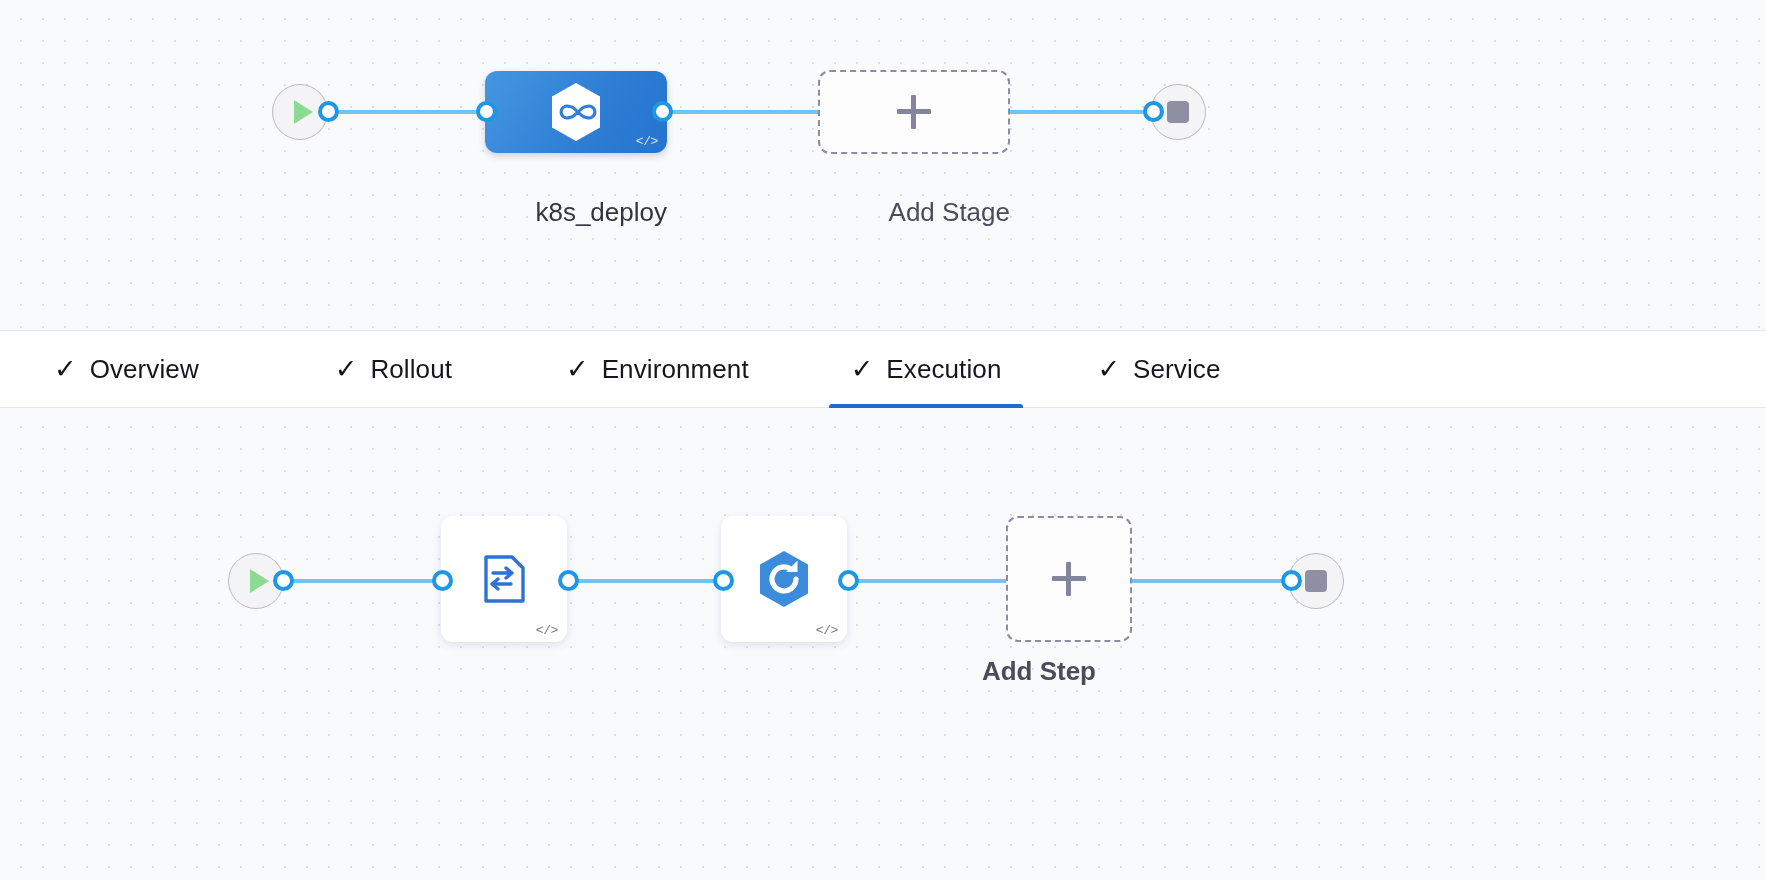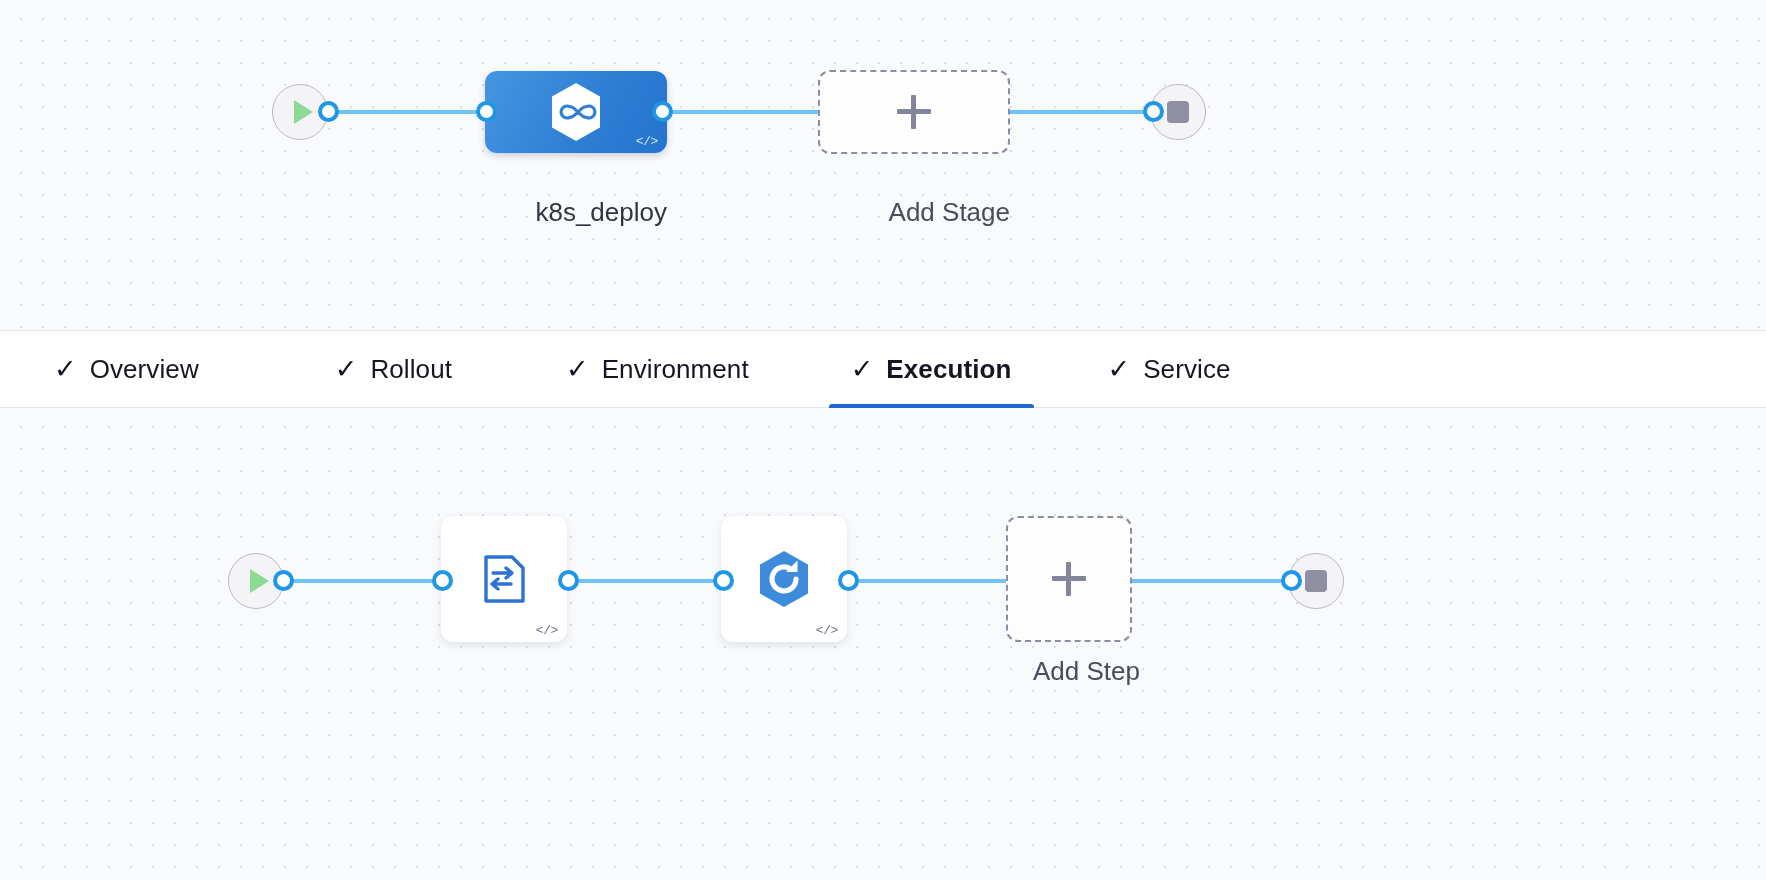--- a/index.html
+++ b/index.html
@@ -147,21 +147,21 @@
   .tab-check {
     font-size:27px;
     line-height:1;
     color:#12131c;
   }
   .tab-label {
     font-size:26px;
     color:#15161f;
     letter-spacing:.1px;
   }
-  .tab.active .tab-label { font-weight:700; }
+  .tab.active .tab-label { font-weight:400; }
   .tab.active::after {
     content:"";
     position:absolute;
     left:0; right:0; bottom:-1px;
     height:5px;
     background:#1f6ad1;
     border-radius:3px 3px 0 0;
   }
 </style>
 </head>
@@ -258,19 +258,19 @@
       <path d="M44.5 12.5 L44.5 24 L33 24 Z" fill="#ffffff"></path>
     </svg>
     <span class="code-badge on-white">&lt;/&gt;</span>
   </div>
   <div class="port" style="left:713px; top:162px;"></div>
   <div class="port" style="left:838px; top:162px;"></div>
 
   <div class="dashed dashed-step" style="left:1006px; top:108px;">
     <div class="plus"></div>
   </div>
-  <div class="caption muted" style="left:974px; top:243px; width:166px;">Add Step</div>
+  <div class="caption muted" style="left:930px; top:243px; width:166px;font-weight:bold;">Add Step</div>
 
   <div class="port" style="left:1281px; top:162px;"></div>
   <div class="terminal" style="left:1288px; top:145px;">
     <div class="stop-sq"></div>
   </div>
 </div>
 
 </body></html>

